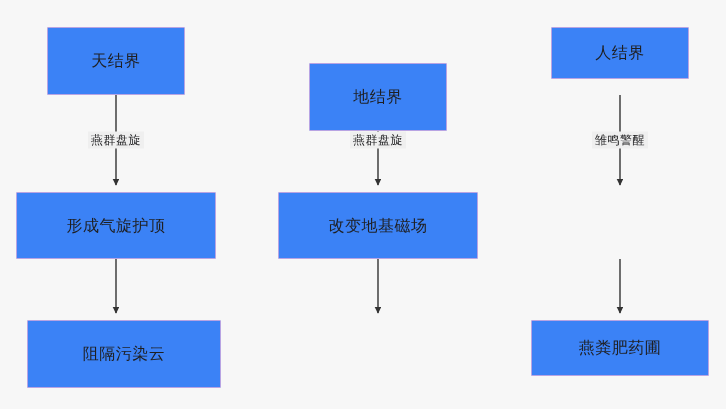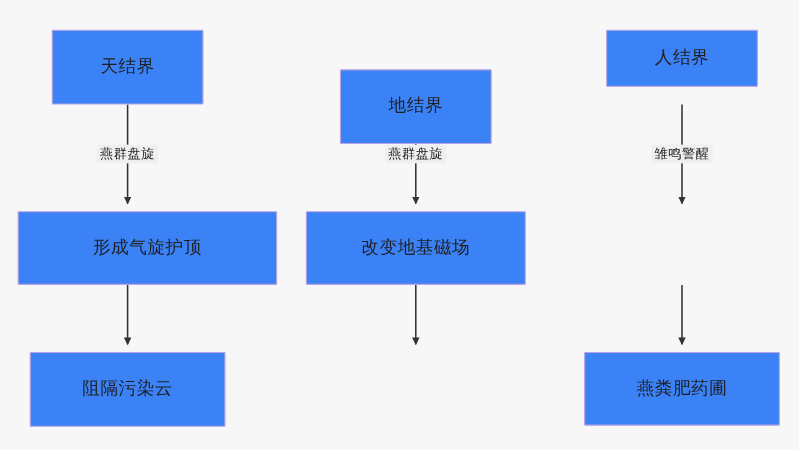--- a/index.html
+++ b/index.html
@@ -72,31 +72,31 @@
     <line x1="378" y1="259" x2="378" y2="313" stroke="#333333" stroke-width="1.4" marker-end="url(#arrow)"></line>
 
     <line x1="620" y1="95" x2="620" y2="185" stroke="#333333" stroke-width="1.4" marker-end="url(#arrow)"></line>
     <line x1="620" y1="259" x2="620" y2="313" stroke="#333333" stroke-width="1.4" marker-end="url(#arrow)"></line>
   </svg>
 
   <div class="node" style="left:47px; top:27px; width:138px; height:68px;">天结界</div>
 
   <div class="edge-label" style="left:116px; top:140px;">燕群盘旋</div>
 
-  <div class="node" style="left:16px; top:192px; width:236px; height:67px;">形成气旋护顶</div>
+  <div class="node" style="left:16px; top:192px; width:200px; height:67px;">形成气旋护顶</div>
 
-  <div class="node" style="left:27px; top:320px; width:178px; height:68px;">阻隔污染云</div>
+  <div class="node" style="left:27px; top:320px; width:194px; height:68px;">阻隔污染云</div>
 
   <div class="node" style="left:309px; top:27px; width:138px; height:68px;margin-top:36px;">地结界</div>
 
   <div class="edge-label" style="left:378px; top:140px;">燕群盘旋</div>
 
   <div class="node" style="left:278px; top:192px; width:200px; height:67px;text-align:center;">改变地基磁场</div>
 
 
   <div class="node" style="left:551px; top:27px; width:138px; height:52px;">人结界</div>
 
   <div class="edge-label" style="left:620px; top:140px;">雏鸣警醒</div>
 
 
-  <div class="node" style="left:531px; top:320px; width:178px; height:67px;">燕粪肥药圃</div>
+  <div class="node" style="left:531px; top:320px; width:178px; height:56px;">燕粪肥药圃</div>
 
 </div>
 
 </body></html>

